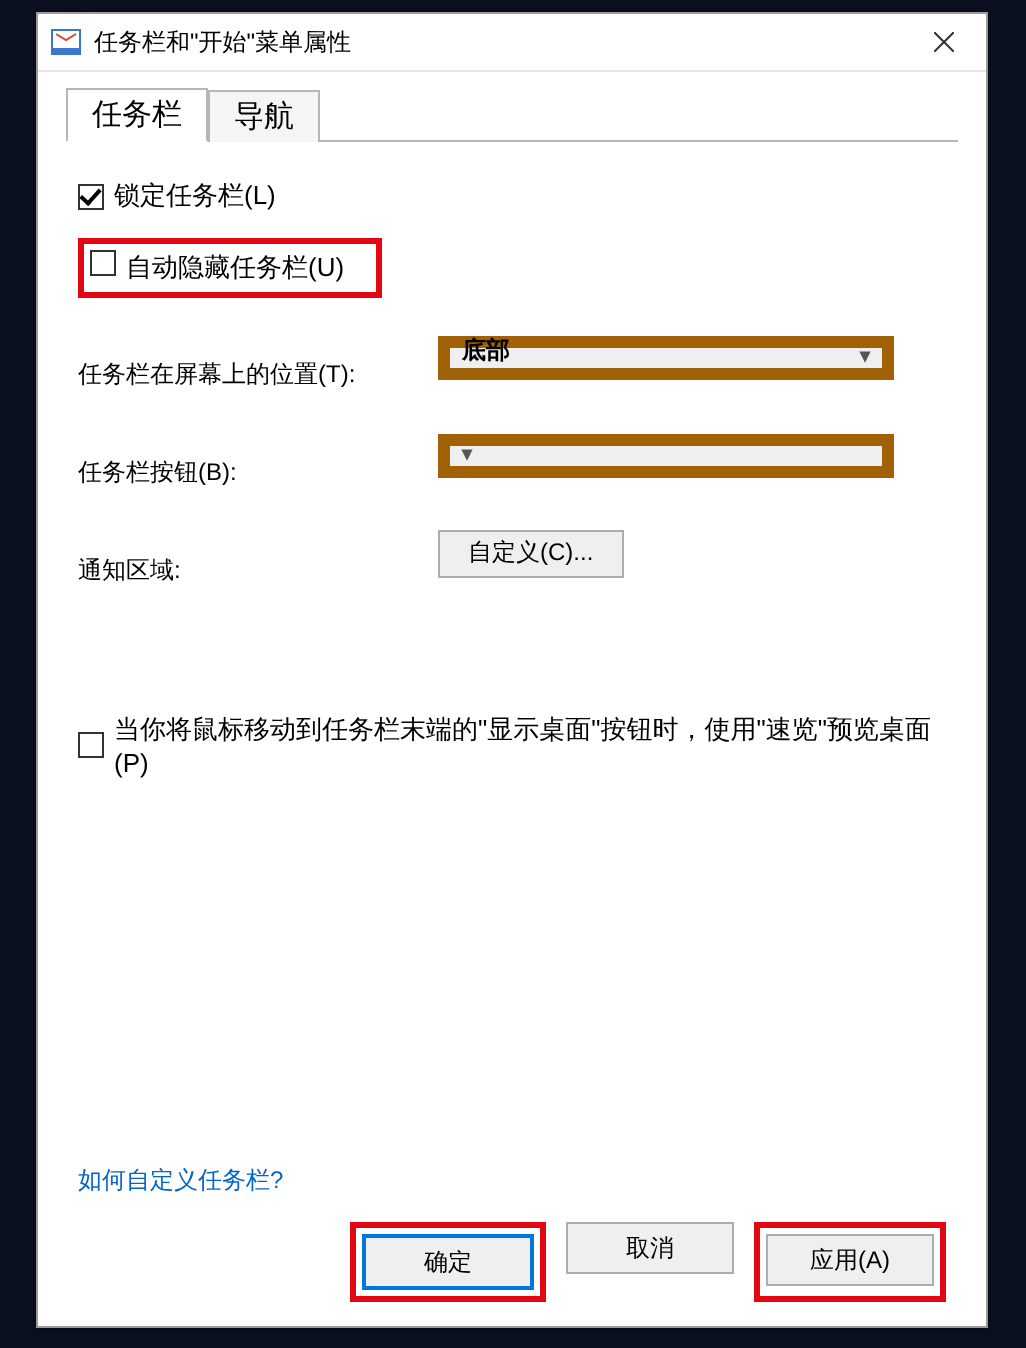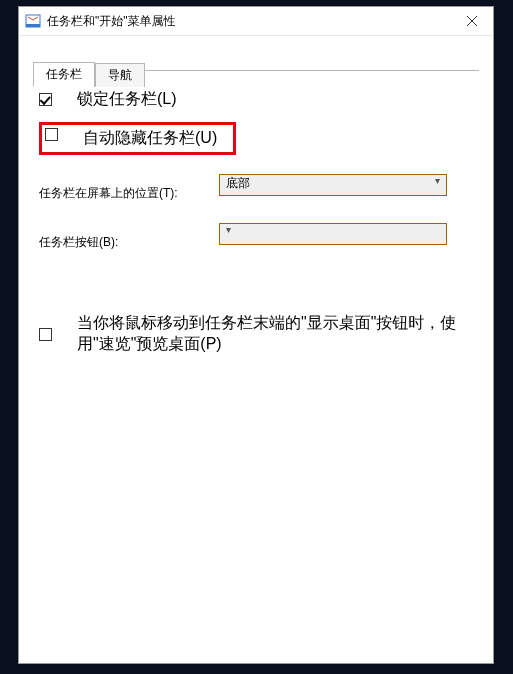--- a/index.html
+++ b/index.html
@@ -72,23 +72,23 @@
     border-bottom: 1px solid #b6b6b6;
     height: 24px;
   }
   .tab {
     padding: 3px 12px;
     border: 1px solid #b6b6b6;
     border-bottom: none;
     background: #f5f5f5;
     margin-right: 0px;
     position: relative;
-    top: 17px;
-    color: #000;
-    font-size: 12px;
+    top: 1px;
+    color: #000;
+    font-size: 15px;
   }
   .tab.active {
     background: #ffffff;
     border-bottom: 1px solid #ffffff;
     z-index: 2;
   }
 
   .tabbody {
     padding: 18px 6px 0 6px;
     flex: 1;
@@ -119,22 +119,21 @@
   .chk.checked::after {
     content: "";
     width: 8px;
     height: 4px;
     border-left: 2px solid #000;
     border-bottom: 2px solid #000;
     transform: rotate(-48deg) translate(0px,-1px);
   }
   .lbl {
     color: #000;
-    font-size: 16px;
-    margin-left: 20px;
+    font-size: 13px;
   }
   .highlight-red {
     border: 3px solid #e30613;
     padding: 3px 16px 3px 3px;
     display: inline-flex;
     align-items: flex-start;
   }
 
   .form-row {
     display: flex;
@@ -144,29 +143,30 @@
   .form-label {
     width: 180px;
     color: #000;
     font-size: 12px;
     margin-top: 18px;
   }
   .combo {
     flex: 1;
     max-width: 228px;
     height: 22px;
-    border: 1px solid #a16207;
+    border: 6px solid #a16207;
     background: #efefef;
     display: flex;
-    align-items: flex-start;
+    align-items: flex-end;
     padding: 0 6px;
     justify-content: space-between;
     color: #000;
     font-size: 12px;
     box-sizing:border-box;
+    font-weight:bold;
   }
   .combo .caret {
     font-size: 10px;
     color: #555;
   }
   .btn-small {
     height: 22px;
     padding: 0 14px;
     border: 1px solid #adadad;
     background: #efefef;
@@ -266,26 +266,45 @@
           </div>
         </div>
 
         <div class="form-row">
           <div class="form-label">任务栏按钮(B):</div>
           <div class="combo">
             <span class="caret">▾</span>
           </div>
         </div>
 
+        <div class="form-row">
+          <div class="form-label">通知区域:</div>
+          <div style="flex:1; max-width:228px;">
+            <div class="btn-small">自定义(C)...</div>
+          </div>
+        </div>
 
         <div class="spacer-gap"></div>
 
         <div class="row checkbox-row">
           <span class="chk"></span>
           <span class="lbl">当你将鼠标移动到任务栏末端的"显示桌面"按钮时，使用"速览"预览桌面(P)</span>
         </div>
 
+        <div class="bottom-area">
+          <a href="#" class="link">如何自定义任务栏?</a>
+
+          <div class="actions">
+            <span class="btn-wrap-hl">
+              <div class="btn default">确定</div>
+            </span>
+            <div class="btn">取消</div>
+            <span class="btn-wrap-hl">
+              <div class="btn">应用(A)</div>
+            </span>
+          </div>
+        </div>
 
       </div>
     </div>
 
   </div>
 </div>
 
 </body></html>

